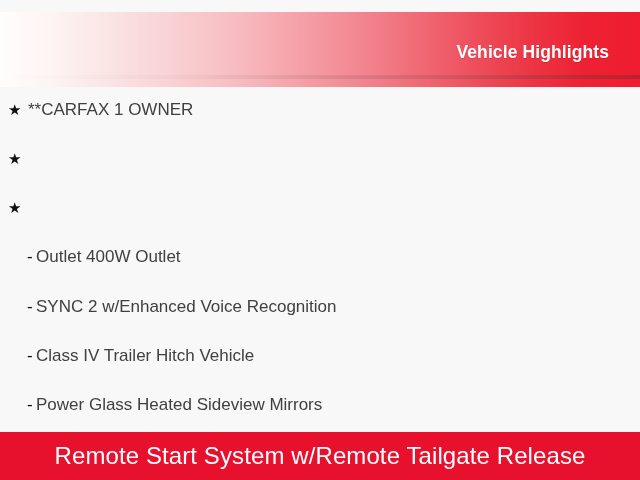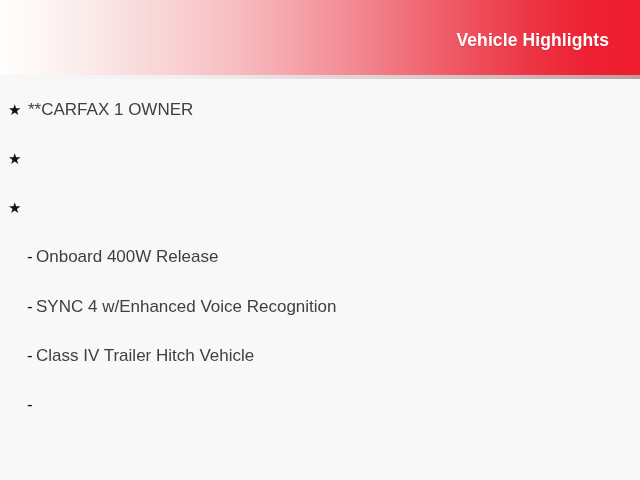--- a/index.html
+++ b/index.html
@@ -19,21 +19,21 @@
     position: relative;
     width: 640px;
     height: 480px;
     background: #f8f8f8;
   }
 
   
   #header-banner {
     position: absolute;
     left: 0;
-    top: 0;
+    top: 12px;
     width: 640px;
     height: 75px;
     background: linear-gradient(to right,
         #fffefc 0%,
         #fdf4f3 8%,
         #fbe6e6 16%,
         #f9d3d5 26%,
         #f7b9be 38%,
         #f5a0a7 47%,
         #f28791 56%,
@@ -147,29 +147,33 @@
         <span class="row-label">**CARFAX 1 OWNER</span>
       </div>
       <div class="highlight-row level-top" style="top: 72.3px;">
         <span class="row-marker">★</span>
       </div>
       <div class="highlight-row level-top" style="top: 121.6px;">
         <span class="row-marker">★</span>
       </div>
       <div class="highlight-row level-sub" style="top: 170.9px;">
         <span class="row-marker">-</span>
-        <span class="row-label">Onboard 400W Release</span>
+        <span class="row-label">Outlet 400W Outlet</span>
       </div>
       <div class="highlight-row level-sub" style="top: 220.2px;">
         <span class="row-marker">-</span>
-        <span class="row-label">SYNC 4 w/Enhanced Voice Recognition</span>
+        <span class="row-label">SYNC 2 w/Enhanced Voice Recognition</span>
       </div>
       <div class="highlight-row level-sub" style="top: 269.5px;">
         <span class="row-marker">-</span>
         <span class="row-label">Class IV Trailer Hitch Vehicle</span>
       </div>
       <div class="highlight-row level-sub" style="top: 318.8px;">
         <span class="row-marker">-</span>
+        <span class="row-label">Power Glass Heated Sideview Mirrors</span>
       </div>
     </div>
 
+  <div id="footer-banner">
+    <div id="footer-text">Remote Start System w/Remote Tailgate Release</div>
+  </div>
 
 </div>
 
 </body></html>

